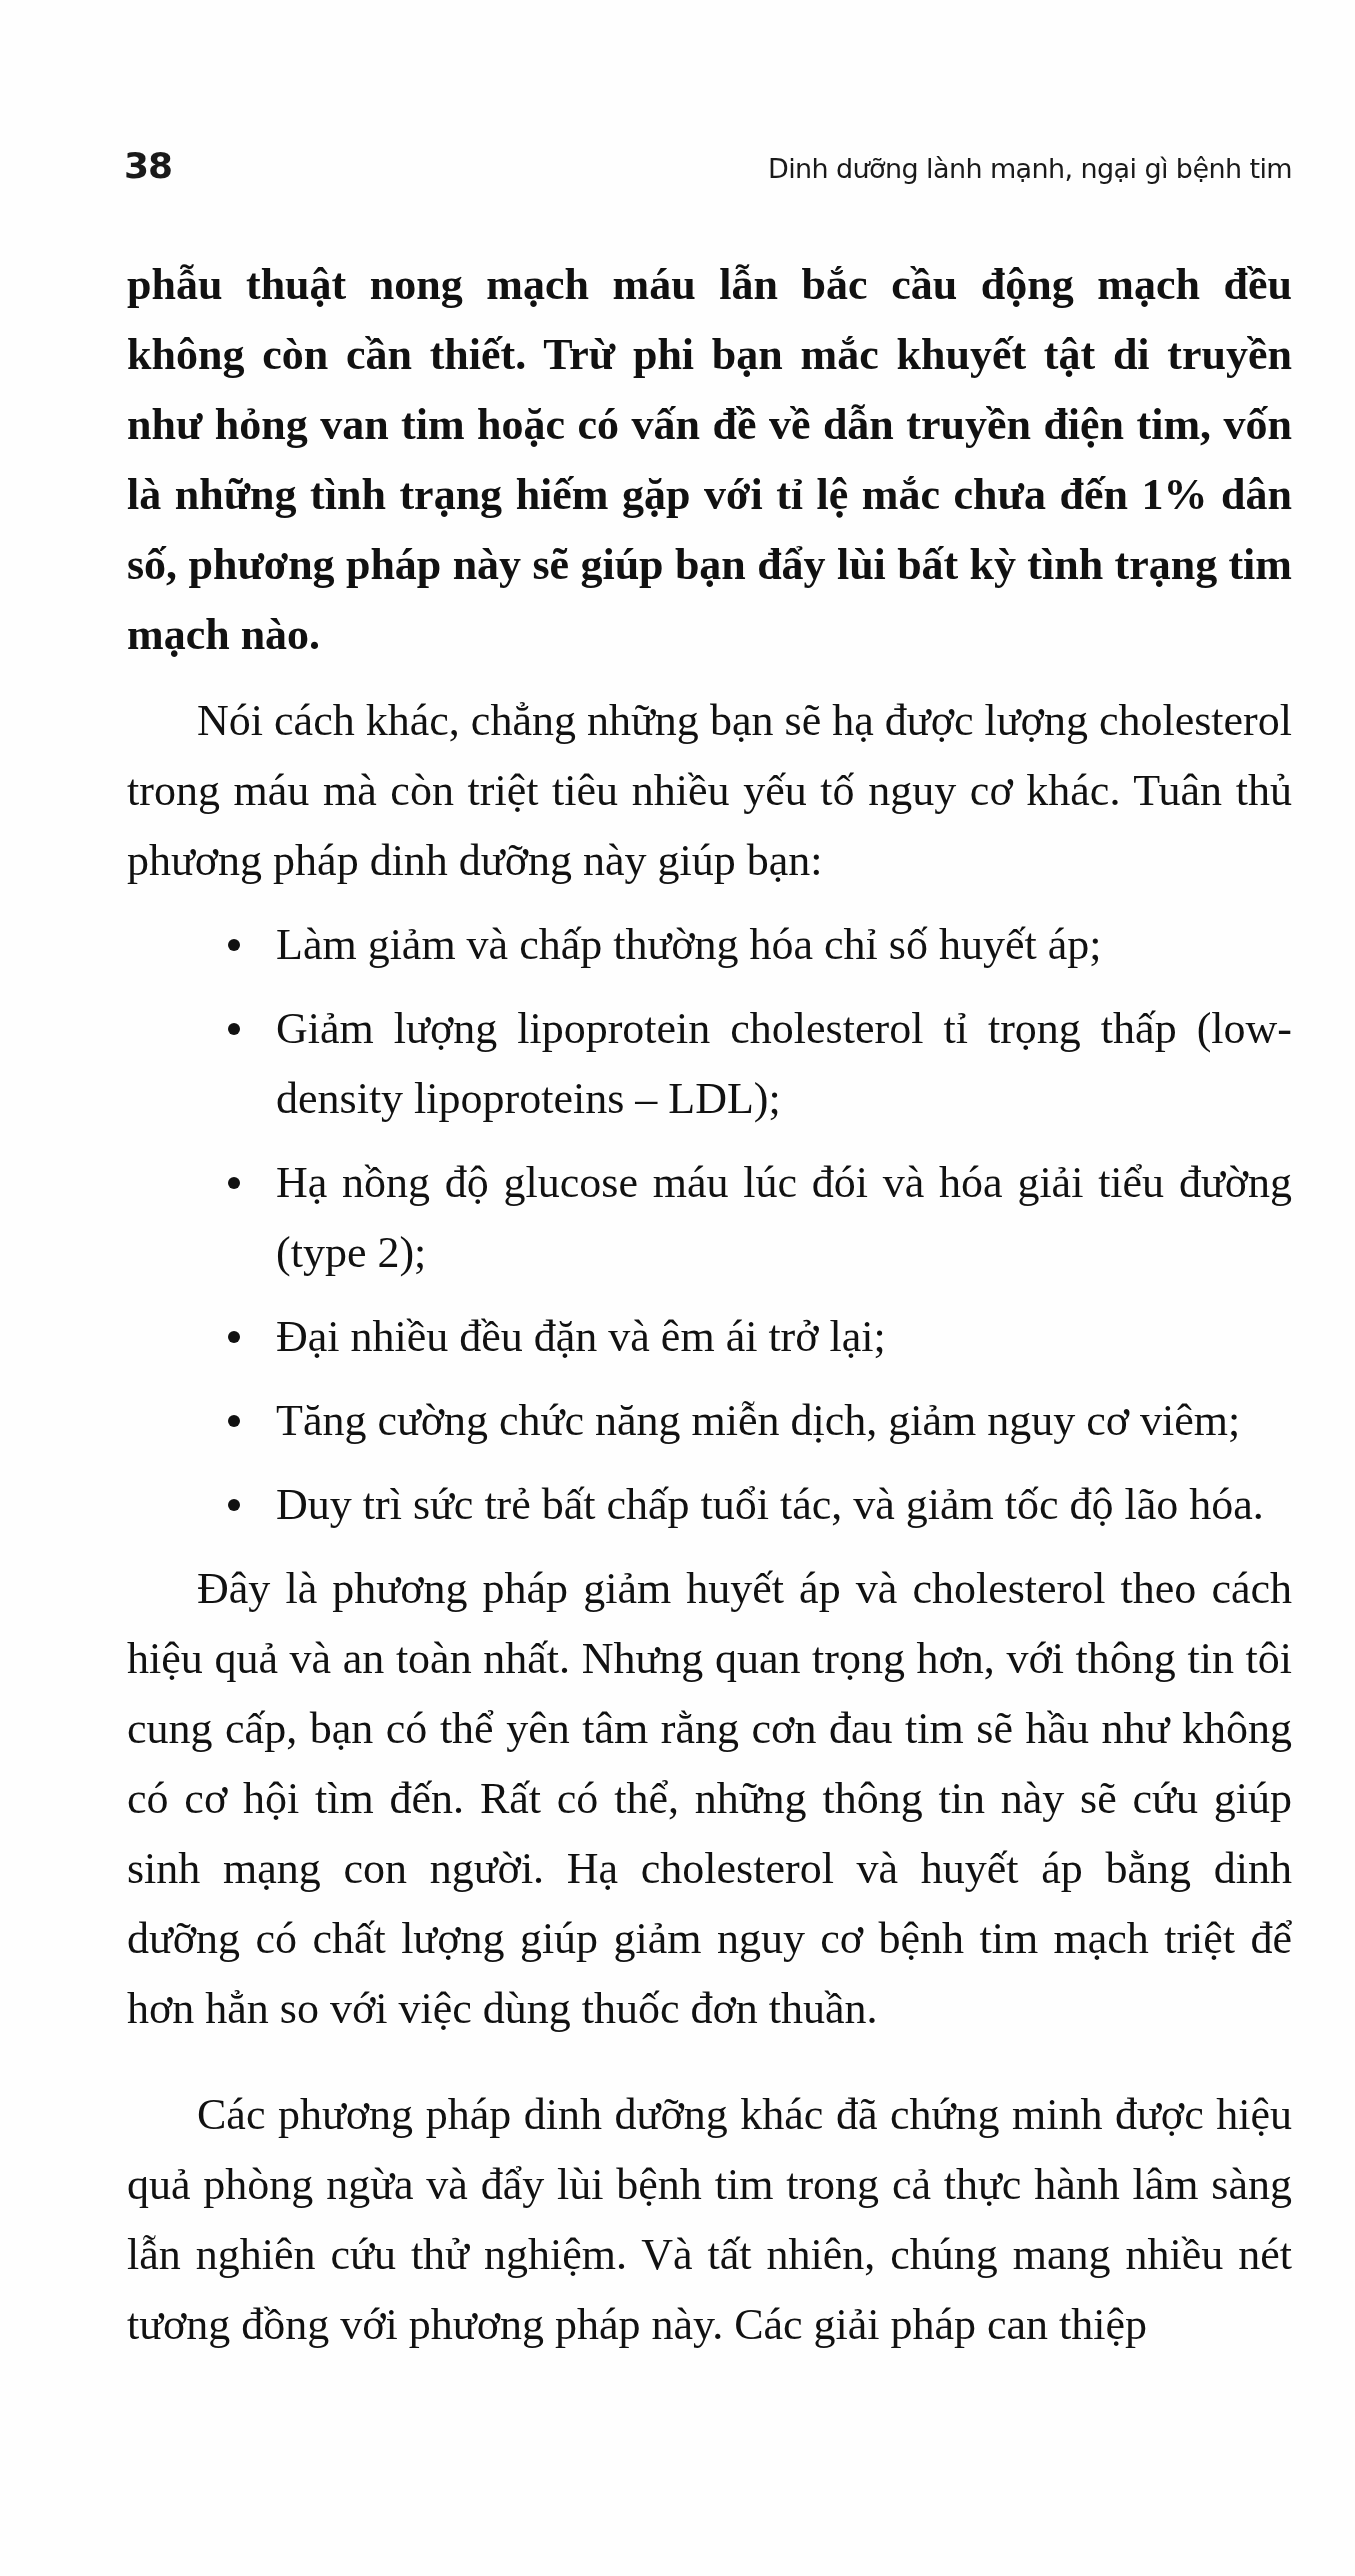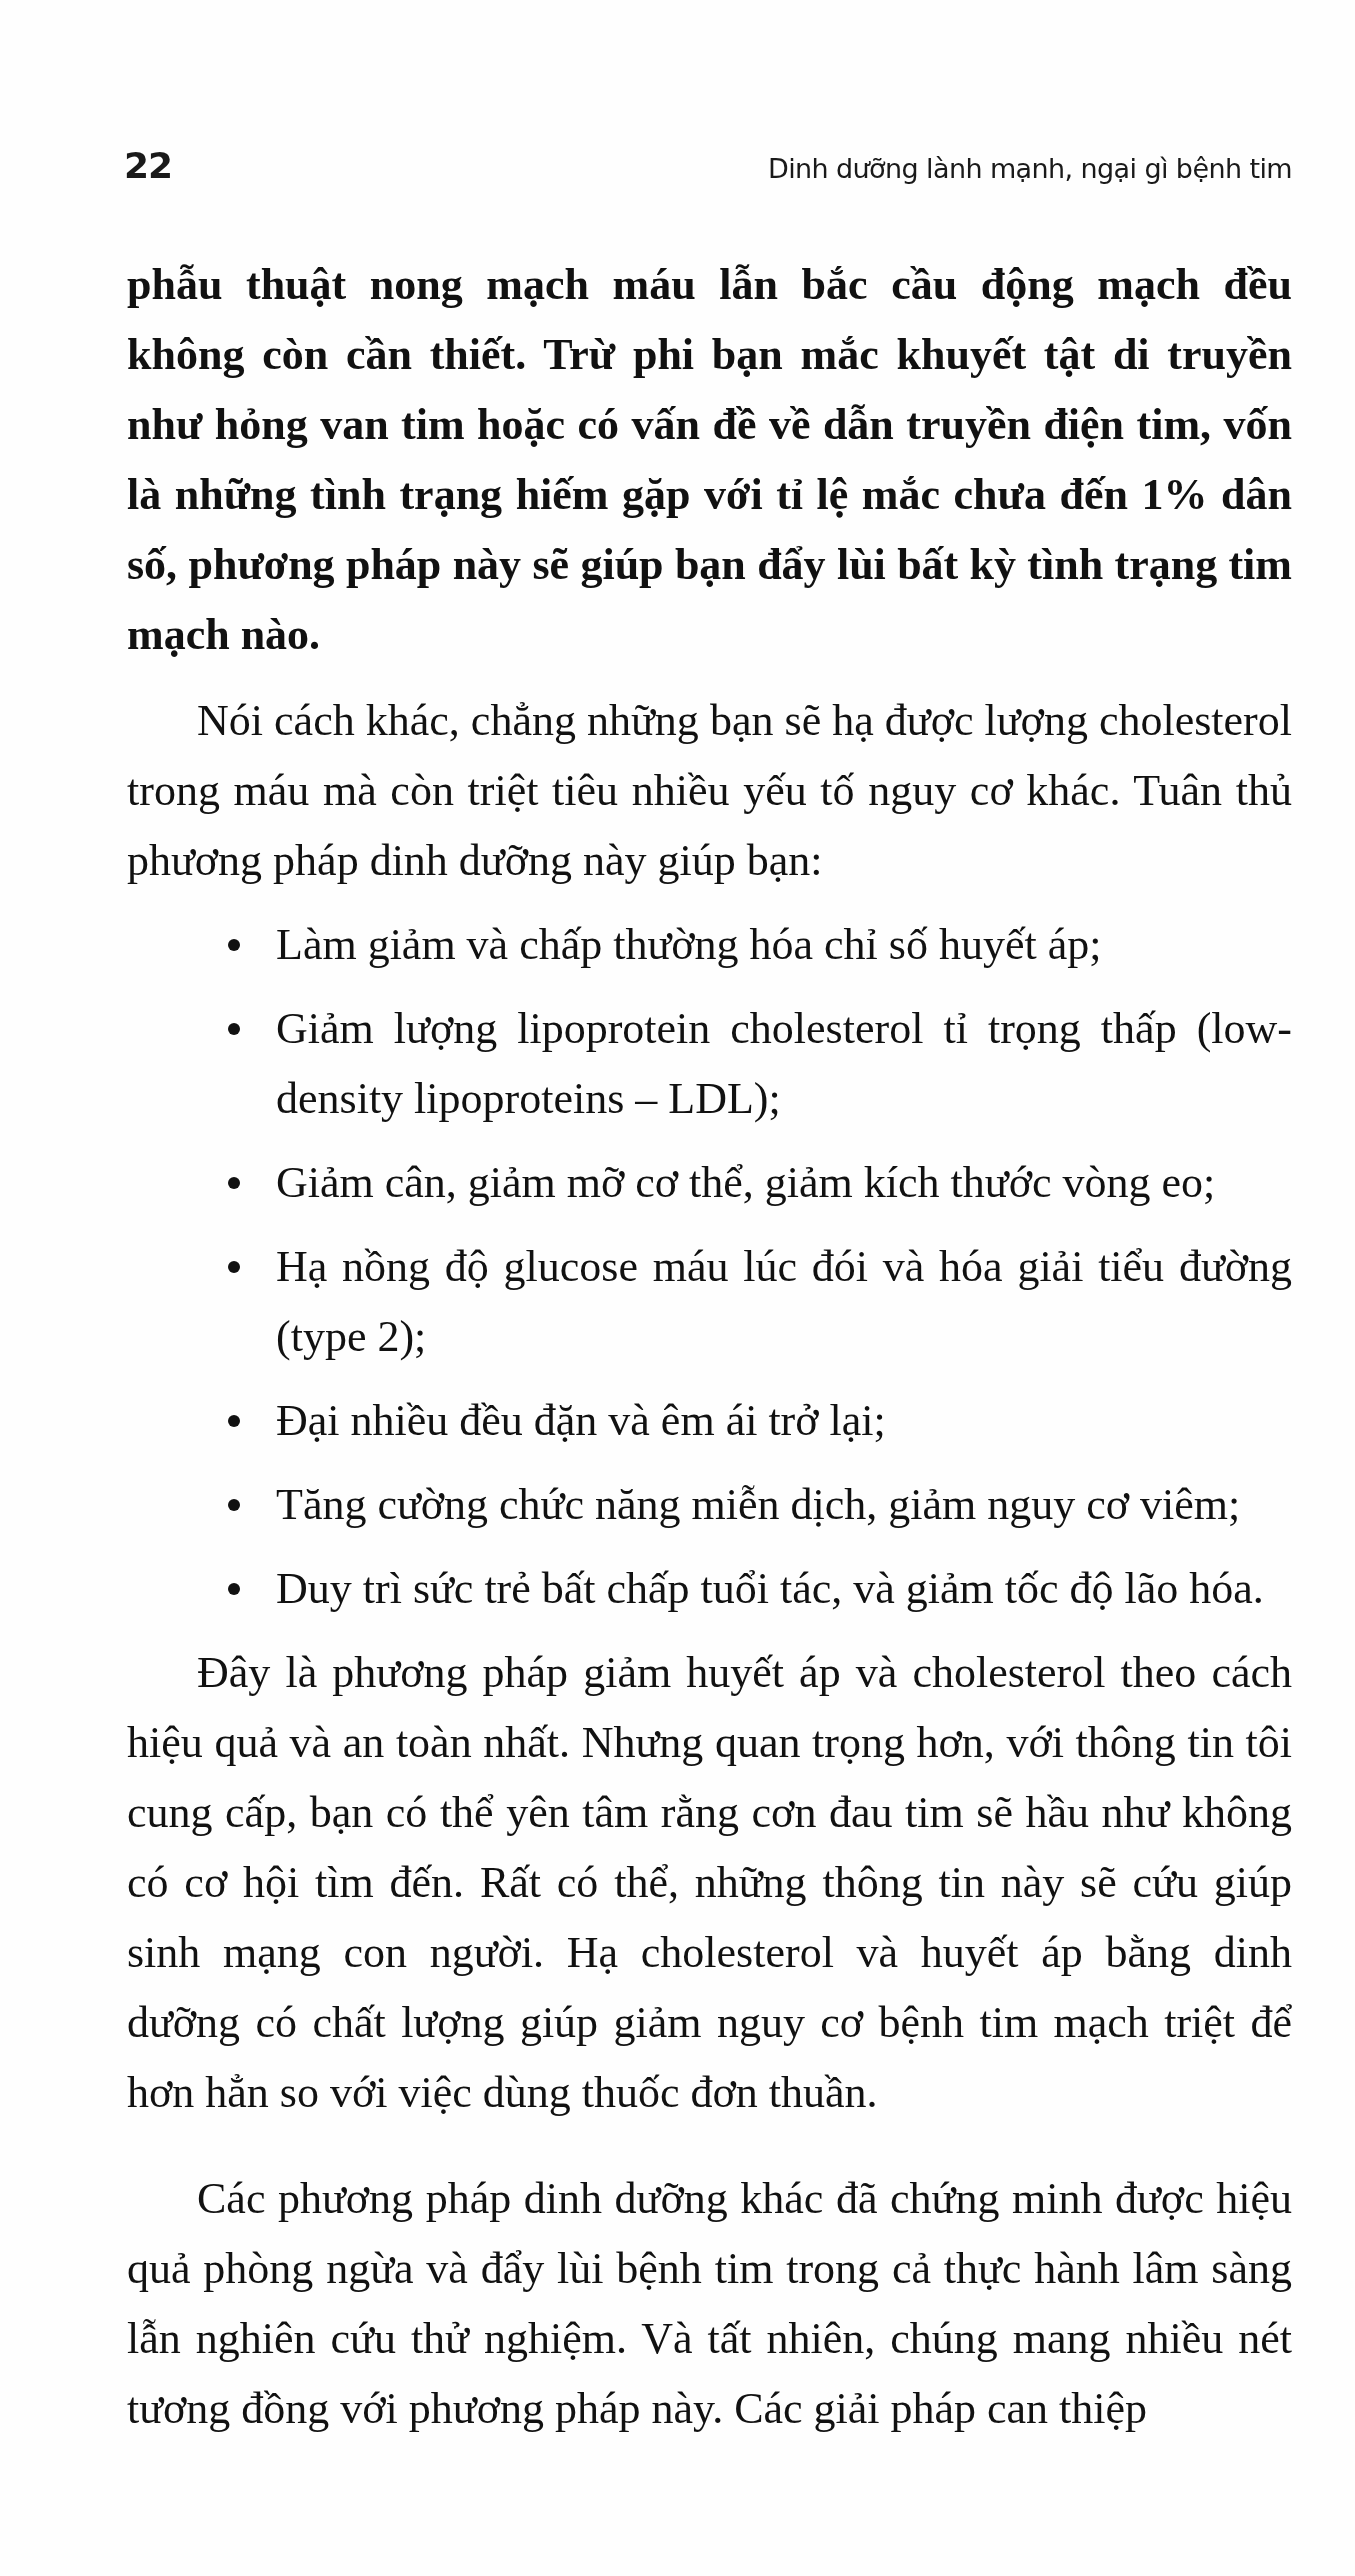--- a/index.html
+++ b/index.html
@@ -102,40 +102,36 @@
       position: relative;
       top: -4px;
     }
   </style>
 </head>
 <body>
 
 <div class="page">
 
   <div class="running-header">
-    <span class="page-number">22</span>
+    <span class="page-number">38</span>
     <span class="header-title">Dinh dưỡng lành mạnh, ngại gì bệnh tim</span>
   </div>
 
   <div class="body-text">
     <p class="para continued">phẫu thuật nong mạch máu lẫn bắc cầu động mạch đều không còn cần thiết. Trừ phi bạn mắc khuyết tật di truyền như hỏng van tim hoặc có vấn đề về dẫn truyền điện tim, vốn là những tình trạng hiếm gặp với tỉ lệ mắc chưa đến 1% dân số, phương pháp này sẽ giúp bạn đẩy lùi bất kỳ tình trạng tim mạch nào.</p>
     <p class="para indented space-before">Nói cách khác, chẳng những bạn sẽ hạ được lượng cholesterol trong máu mà còn triệt tiêu nhiều yếu tố nguy cơ khác. Tuân thủ phương pháp dinh dưỡng này giúp bạn:</p>
 
     <ul class="bullet-list">
       <li class="bullet-item">
         <span class="bullet-dot"></span>
         <span>Làm giảm và chấp thường hóa chỉ số huyết áp;</span>
       </li>
       <li class="bullet-item">
         <span class="bullet-dot"></span>
         <span>Giảm lượng lipoprotein cholesterol tỉ trọng thấp (low-density lipoproteins – LDL);</span>
-      </li>
-      <li class="bullet-item">
-        <span class="bullet-dot"></span>
-        <span>Giảm cân, giảm mỡ cơ thể, giảm kích thước vòng eo;</span>
       </li>
       <li class="bullet-item">
         <span class="bullet-dot"></span>
         <span>Hạ nồng độ glucose máu lúc đói và hóa giải tiểu đường (type 2);</span>
       </li>
       <li class="bullet-item">
         <span class="bullet-dot"></span>
         <span>Đại nhiều đều đặn và êm ái trở lại;</span>
       </li>
       <li class="bullet-item">

